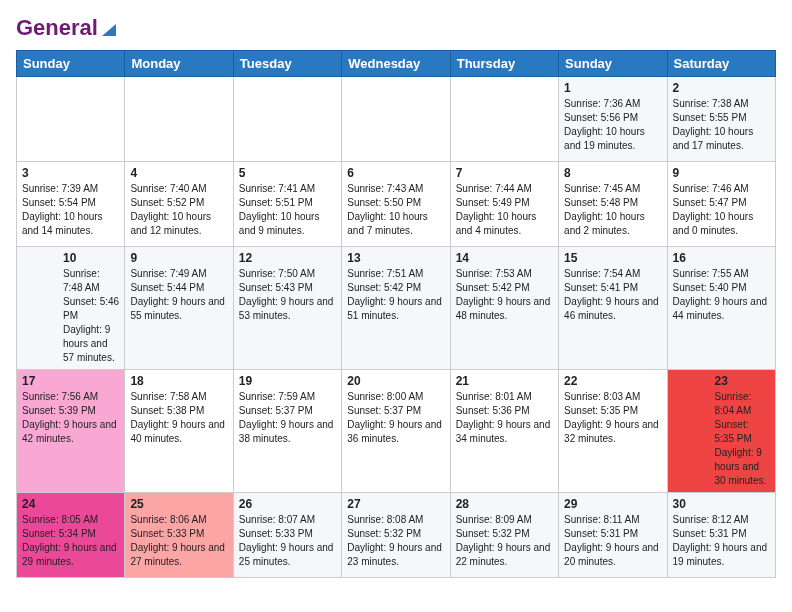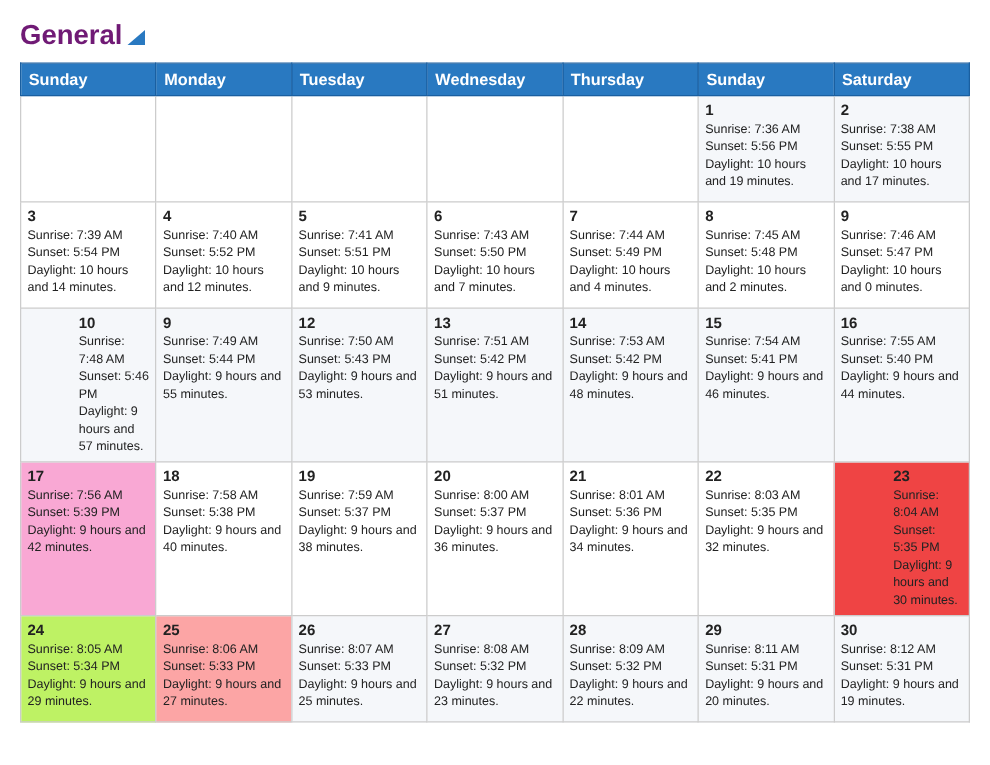--- a/index.html
+++ b/index.html
@@ -231,21 +231,21 @@
           <td style="background-color: rgb(255, 255, 255);">
             <span class="day-num">22</span>
             <div class="day-info">Sunrise: 8:03 AM<br>Sunset: 5:35 PM<br>Daylight: 9 hours and 32 minutes.</div>
           </td>
           <td style="background-color: #ef4444; padding-left: 47px;">
             <span class="day-num">23</span>
             <div class="day-info">Sunrise: 8:04 AM<br>Sunset: 5:35 PM<br>Daylight: 9 hours and 30 minutes.</div>
           </td>
         </tr>
         <tr>
-          <td style="background-color: #bef264;">
+          <td style="background-color: #ec4899;">
             <span class="day-num">24</span>
             <div class="day-info">Sunrise: 8:05 AM<br>Sunset: 5:34 PM<br>Daylight: 9 hours and 29 minutes.</div>
           </td>
           <td style="background-color: #fca5a5;">
             <span class="day-num">25</span>
             <div class="day-info">Sunrise: 8:06 AM<br>Sunset: 5:33 PM<br>Daylight: 9 hours and 27 minutes.</div>
           </td>
           <td style="background-color: rgb(245, 247, 250);">
             <span class="day-num">26</span>
             <div class="day-info">Sunrise: 8:07 AM<br>Sunset: 5:33 PM<br>Daylight: 9 hours and 25 minutes.</div>

